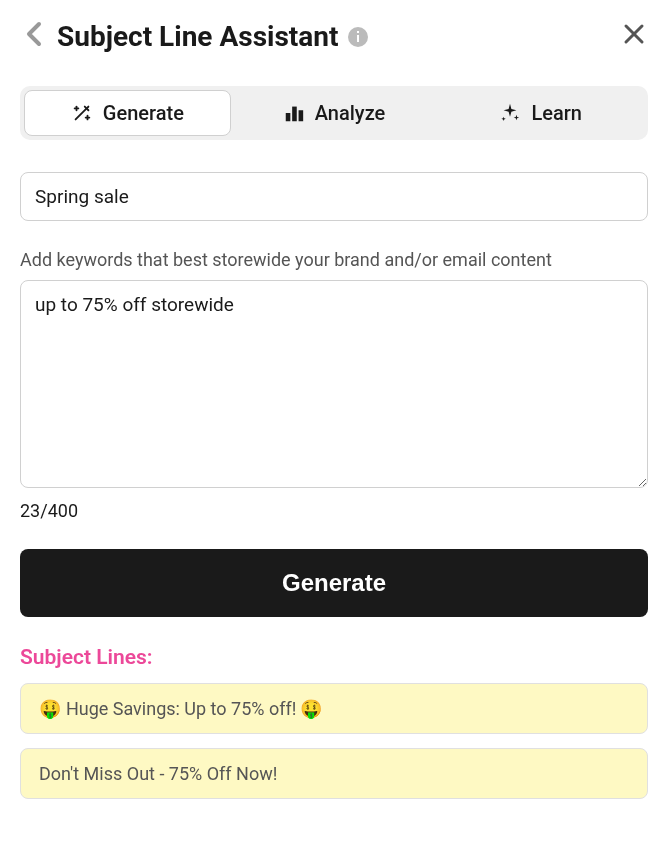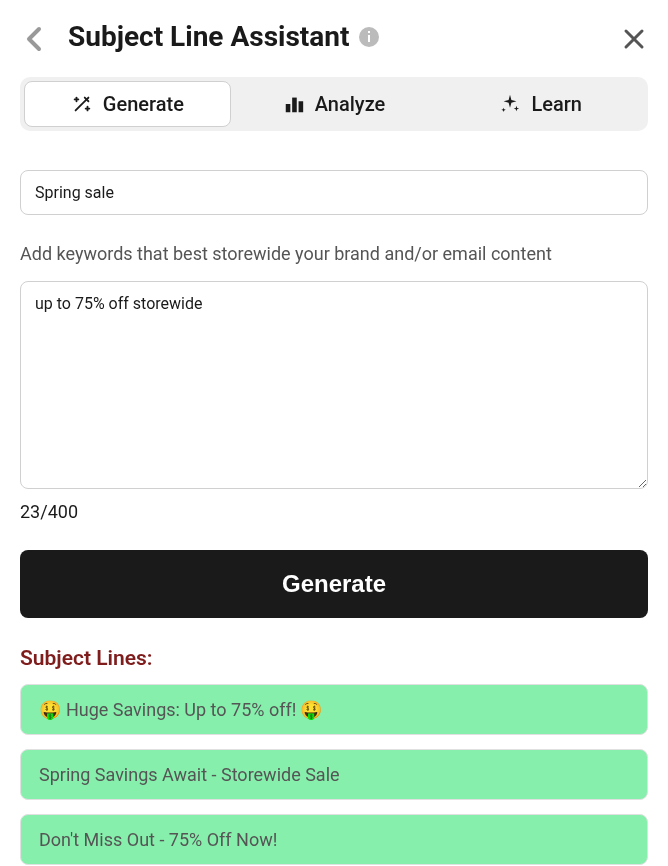--- a/index.html
+++ b/index.html
@@ -9,23 +9,23 @@
     }
     body {
       font-family: -apple-system, BlinkMacSystemFont, "Segoe UI", Roboto, Helvetica, Arial, sans-serif;
       background: #fff;
       width: 668px;
       padding: 20px;
       color: #1a1a1a;
     }
     .header {
       display: flex;
-      align-items: flex-end;
-      gap: 20px;
-      margin-bottom: 24px;
+      align-items: flex-start;
+      gap: 9px;
+      margin-bottom: 33px;
     }
     .back-btn {
       width: 28px;
       height: 28px;
       cursor: pointer;
       display: flex;
       align-items: center;
       justify-content: center;
       color: #999;
     }
@@ -96,26 +96,25 @@
       margin-bottom: 8px;
     }
     .field-hint {
       font-size: 18px;
       color: #555;
       margin-bottom: 10px;
     }
     .text-input {
       width: 100%;
       padding: 12px 14px;
-      font-size: 16px;
+      font-size: 19px;
       border: 1px solid #d0d0d0;
       border-radius: 8px;
       font-family: inherit;
       color: #1a1a1a;
-      margin-top: 7px;
     }
     textarea.text-input {
       height: 208px;
       resize: vertical;
     }
     .char-count {
       font-size: 18px;
       color: #1a1a1a;
       margin-top: 8px;
     }
@@ -127,31 +126,31 @@
       font-size: 24px;
       font-weight: 600;
       border: none;
       border-radius: 8px;
       cursor: pointer;
       margin-bottom: 28px;
     }
     .results-label {
       font-size: 21px;
       font-weight: 600;
-      color: #7f1d1d;
+      color: #ec4899;
       margin-bottom: 14px;
     }
     .result-item {
       border: 1px solid #e0e0e0;
       border-radius: 8px;
       padding: 14px 18px;
       margin-bottom: 14px;
       font-size: 18px;
       color: #555;
-      background: #86efac;
+      background: #fef9c3;
       cursor: pointer;
     }
   </style>
 </head>
 <body>
 
 
 
 <div class="header">
   <div class="back-btn">
@@ -221,18 +220,17 @@
   <div class="field-hint">Add keywords that best storewide your brand and/or email content</div>
   <textarea class="text-input" style="">up to 75% off storewide</textarea>
   <div class="char-count">23/400</div>
 </div>
 
 <button class="generate-btn">Generate</button>
 
 <div class="results">
   <div class="results-label">Subject Lines:</div>
   <div class="result-item">🤑 Huge Savings: Up to 75% off! 🤑</div>
-  <div class="result-item">Spring Savings Await - Storewide Sale</div>
   <div class="result-item">Don't Miss Out - 75% Off Now!</div>
 </div>
 
 
 
 
 </body></html>

